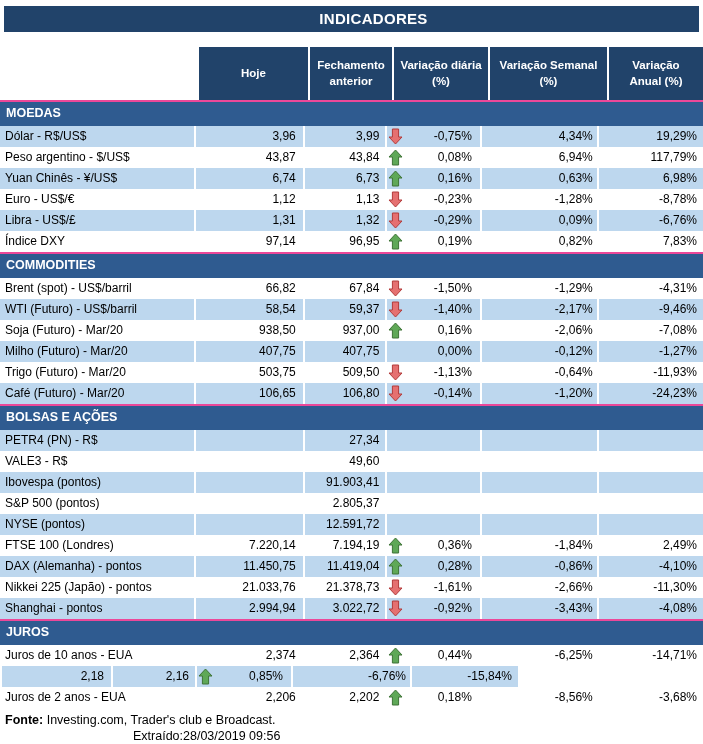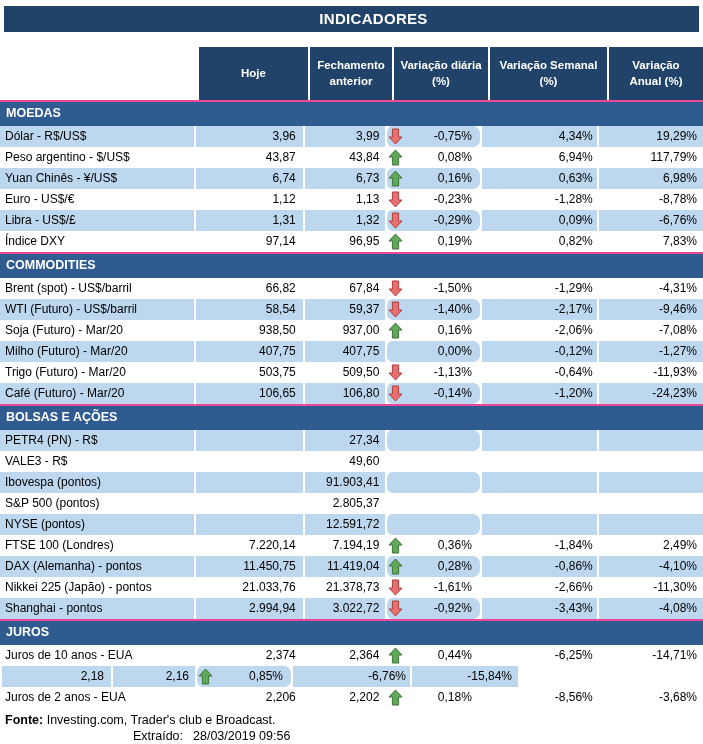--- a/index.html
+++ b/index.html
@@ -35,31 +35,31 @@
 
   .row { display:flex; height:21px; }
   .cell {
     box-sizing:border-box; height:21px; line-height:21px; font-size:12px;
     border-left:2px solid #fff; white-space:nowrap; overflow:hidden;
   }
   .row.shaded .cell { background:#BDD7EE; }
   .c-label { width:197px; padding-left:5px; border-left:none; }
   .c-hoje  { width:111px; text-align:right; padding-right:7px; }
   .c-fech  { width:84px;  text-align:right; padding-right:6px; }
-  .c-dia   { width:96px;  text-align:right; padding-right:8px; position:relative;border-radius:7px; }
+  .c-dia   { width:96px;  text-align:right; padding-right:8px; position:relative; }
   .c-sem   { width:119px; text-align:right; padding-right:4px; }
   .c-ano   { width:108px;  text-align:right; padding-right:6px; }
   .arrow-slot { position:absolute; left:1px; top:2px; width:15px; height:17px; }
   .arrow-slot svg { display:block; }
 
   .footer { margin-top:5px; font-size:12.5px; }
   .fonte-line { padding-left:5px; height:15px; line-height:15px; }
   .fonte-label { font-weight:bold; }
   .extraido-line { padding-left:133px; height:16px; line-height:16px; }
-  .extraido-label { margin-right:10px; }
+  .extraido-label { margin-right:0; }
 </style>
 </head>
 <body>
 
 <div class="sheet">
 
   <div class="title-bar">INDICADORES</div>
 
   <div class="header-row">
     <div class="spacer"></div>

